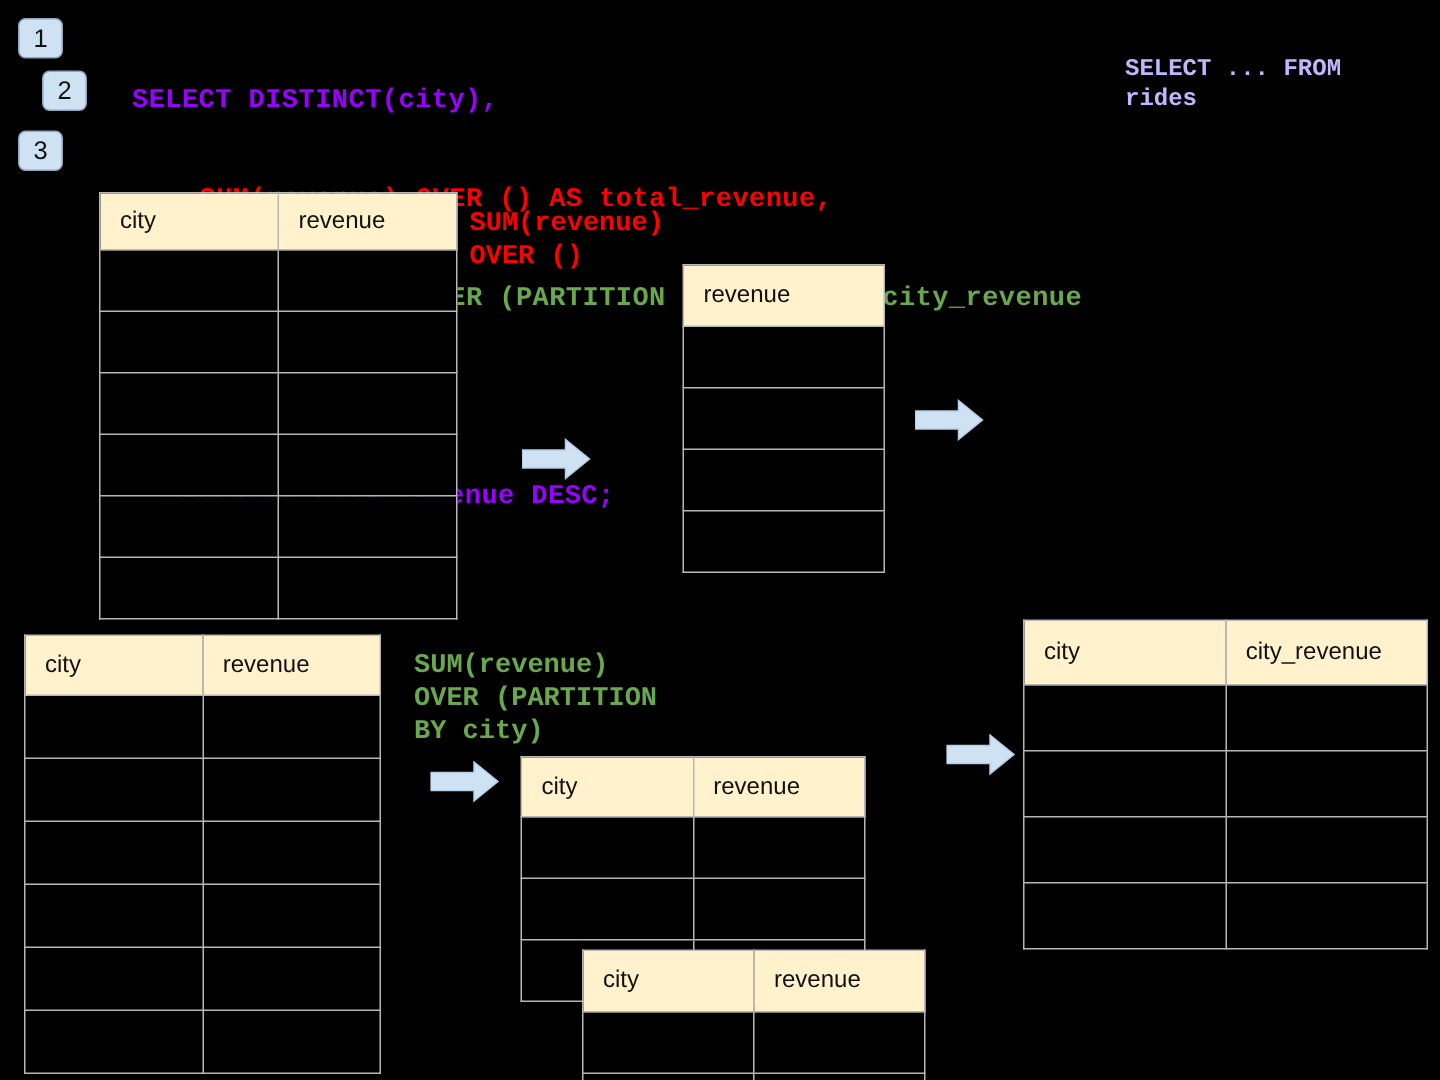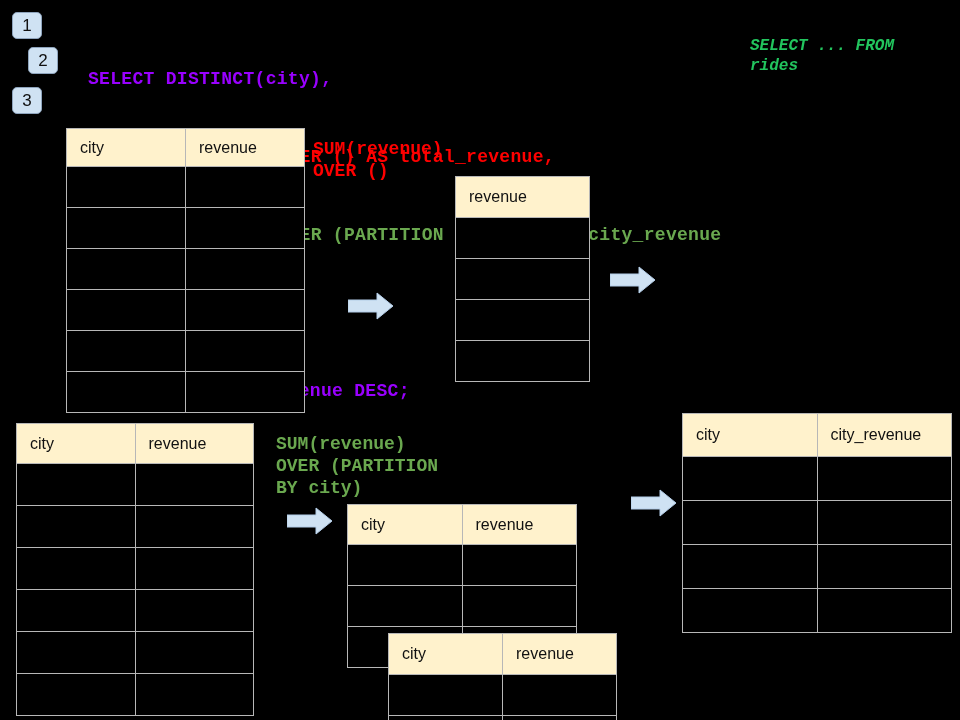--- a/index.html
+++ b/index.html
@@ -13,21 +13,21 @@
          font-size:17px;color:#111;}
   .badge1{left:12px;top:12px}
   .badge2{left:28px;top:47px}
   .badge3{left:12px;top:87px}
 
   
   .code{position:absolute;left:88px;top:12px;
         font-family:"Liberation Mono","DejaVu Sans Mono",monospace;
         font-weight:bold;font-size:18px;line-height:22px;letter-spacing:.3px;
         white-space:pre;}
-  .code .ln{height:22px;margin-top:12px;}
+  .code .ln{height:22px;}
   .code .ind1{margin-left:45px}
   .code .ind2{margin-left:22px}
 
   .sidenote{position:absolute;left:750px;top:36px;
         font-family:"Liberation Mono","DejaVu Sans Mono",monospace;
         font-weight:bold;font-size:16px;line-height:20px;white-space:pre-line;}
 
   .annotation{position:absolute;
         font-family:"Liberation Mono","DejaVu Sans Mono",monospace;
         font-weight:bold;font-size:18px;line-height:22px;white-space:pre-line;}
@@ -65,21 +65,21 @@
   <div class="badge badge3">3</div>
 
   <div class="code">
     <div class="ln" style="color: rgb(153, 0, 255);">SELECT DISTINCT(city),</div>
     <div class="ln ind1" style="color: rgb(255, 0, 0);">SUM(revenue) OVER () AS total_revenue,</div>
     <div class="ln ind1" style="color: rgb(106, 168, 79);">SUM(revenue) OVER (PARTITION BY city) as city_revenue</div>
     <div class="ln ind2" style="color: rgb(153, 0, 255);">FROM rides</div>
     <div class="ln ind2" style="color: rgb(153, 0, 255);">ORDER by city_revenue DESC;</div>
   </div>
 
-  <div class="sidenote" style="color: #22c55e; font-style: italic;">SELECT ... FROM
+  <div class="sidenote" style="color: #c4b5fd;">SELECT ... FROM
 rides</div>
 
   <div class="annotation ann-total" style="color: rgb(255, 0, 0);">SUM(revenue)
 OVER ()</div>
 
   <div class="annotation ann-partition" style="color: rgb(106, 168, 79);">SUM(revenue)
 OVER (PARTITION
 BY city)</div>
 
   <div class="tblwrap t1">

